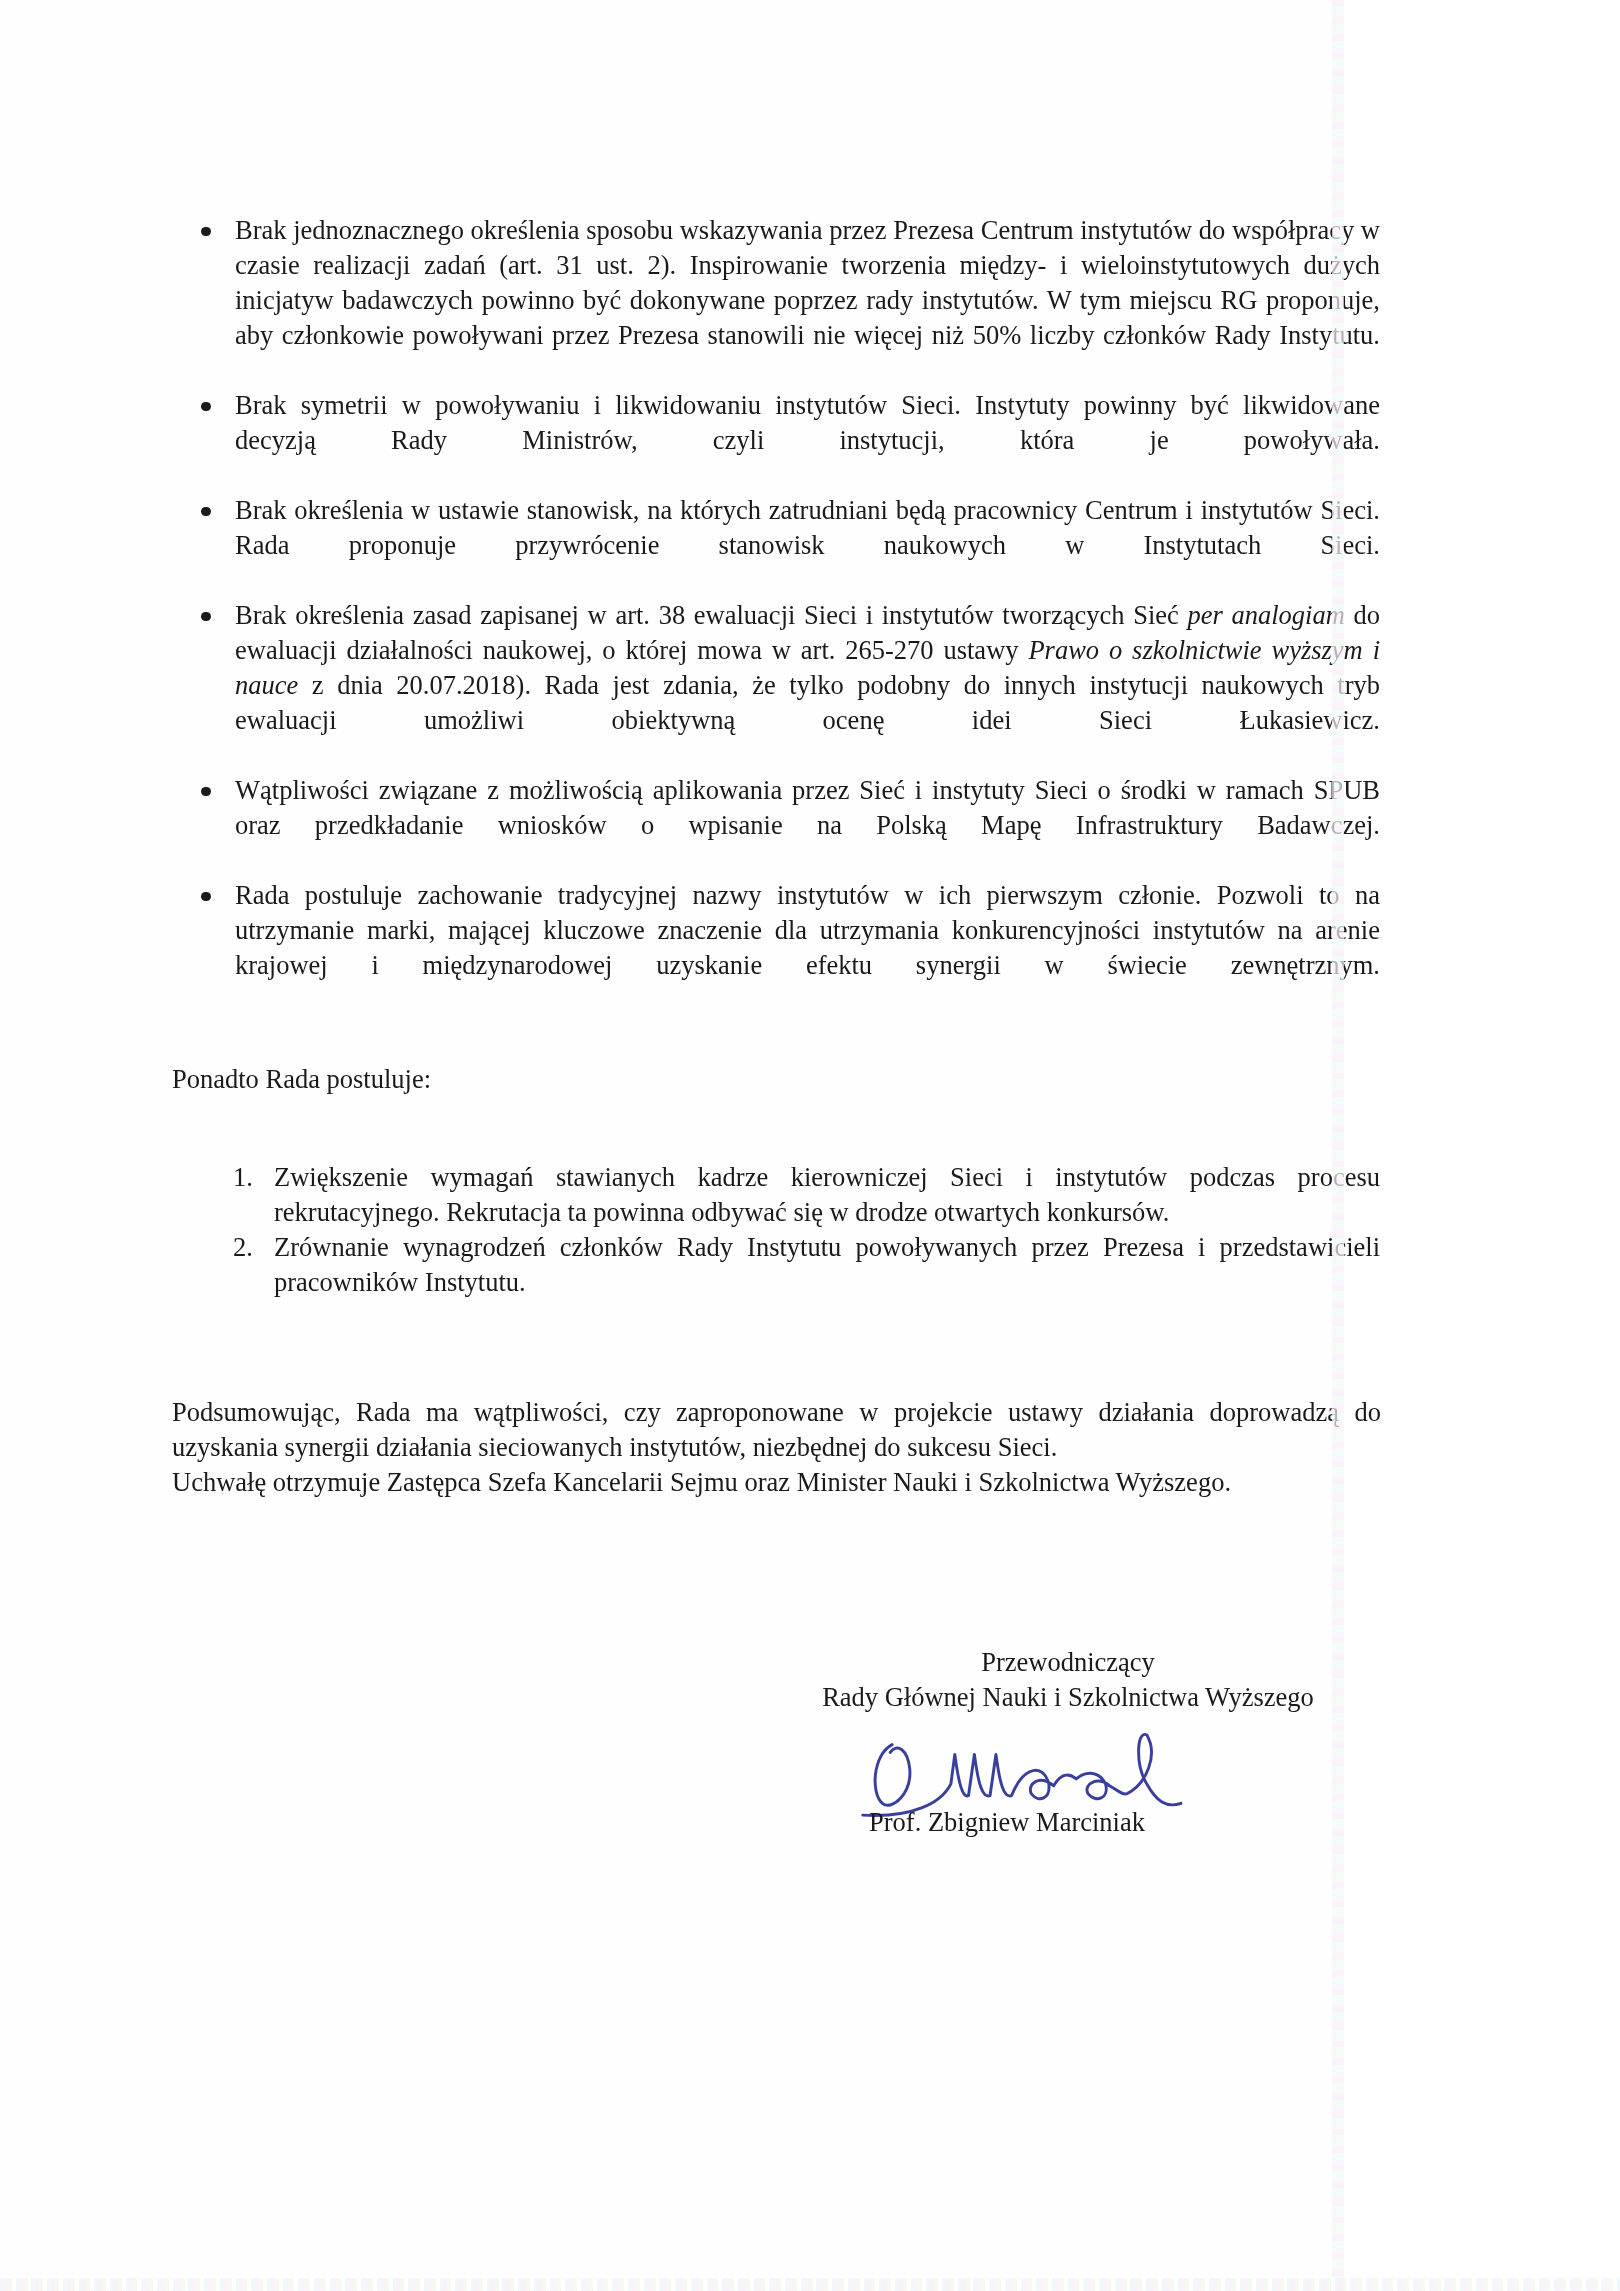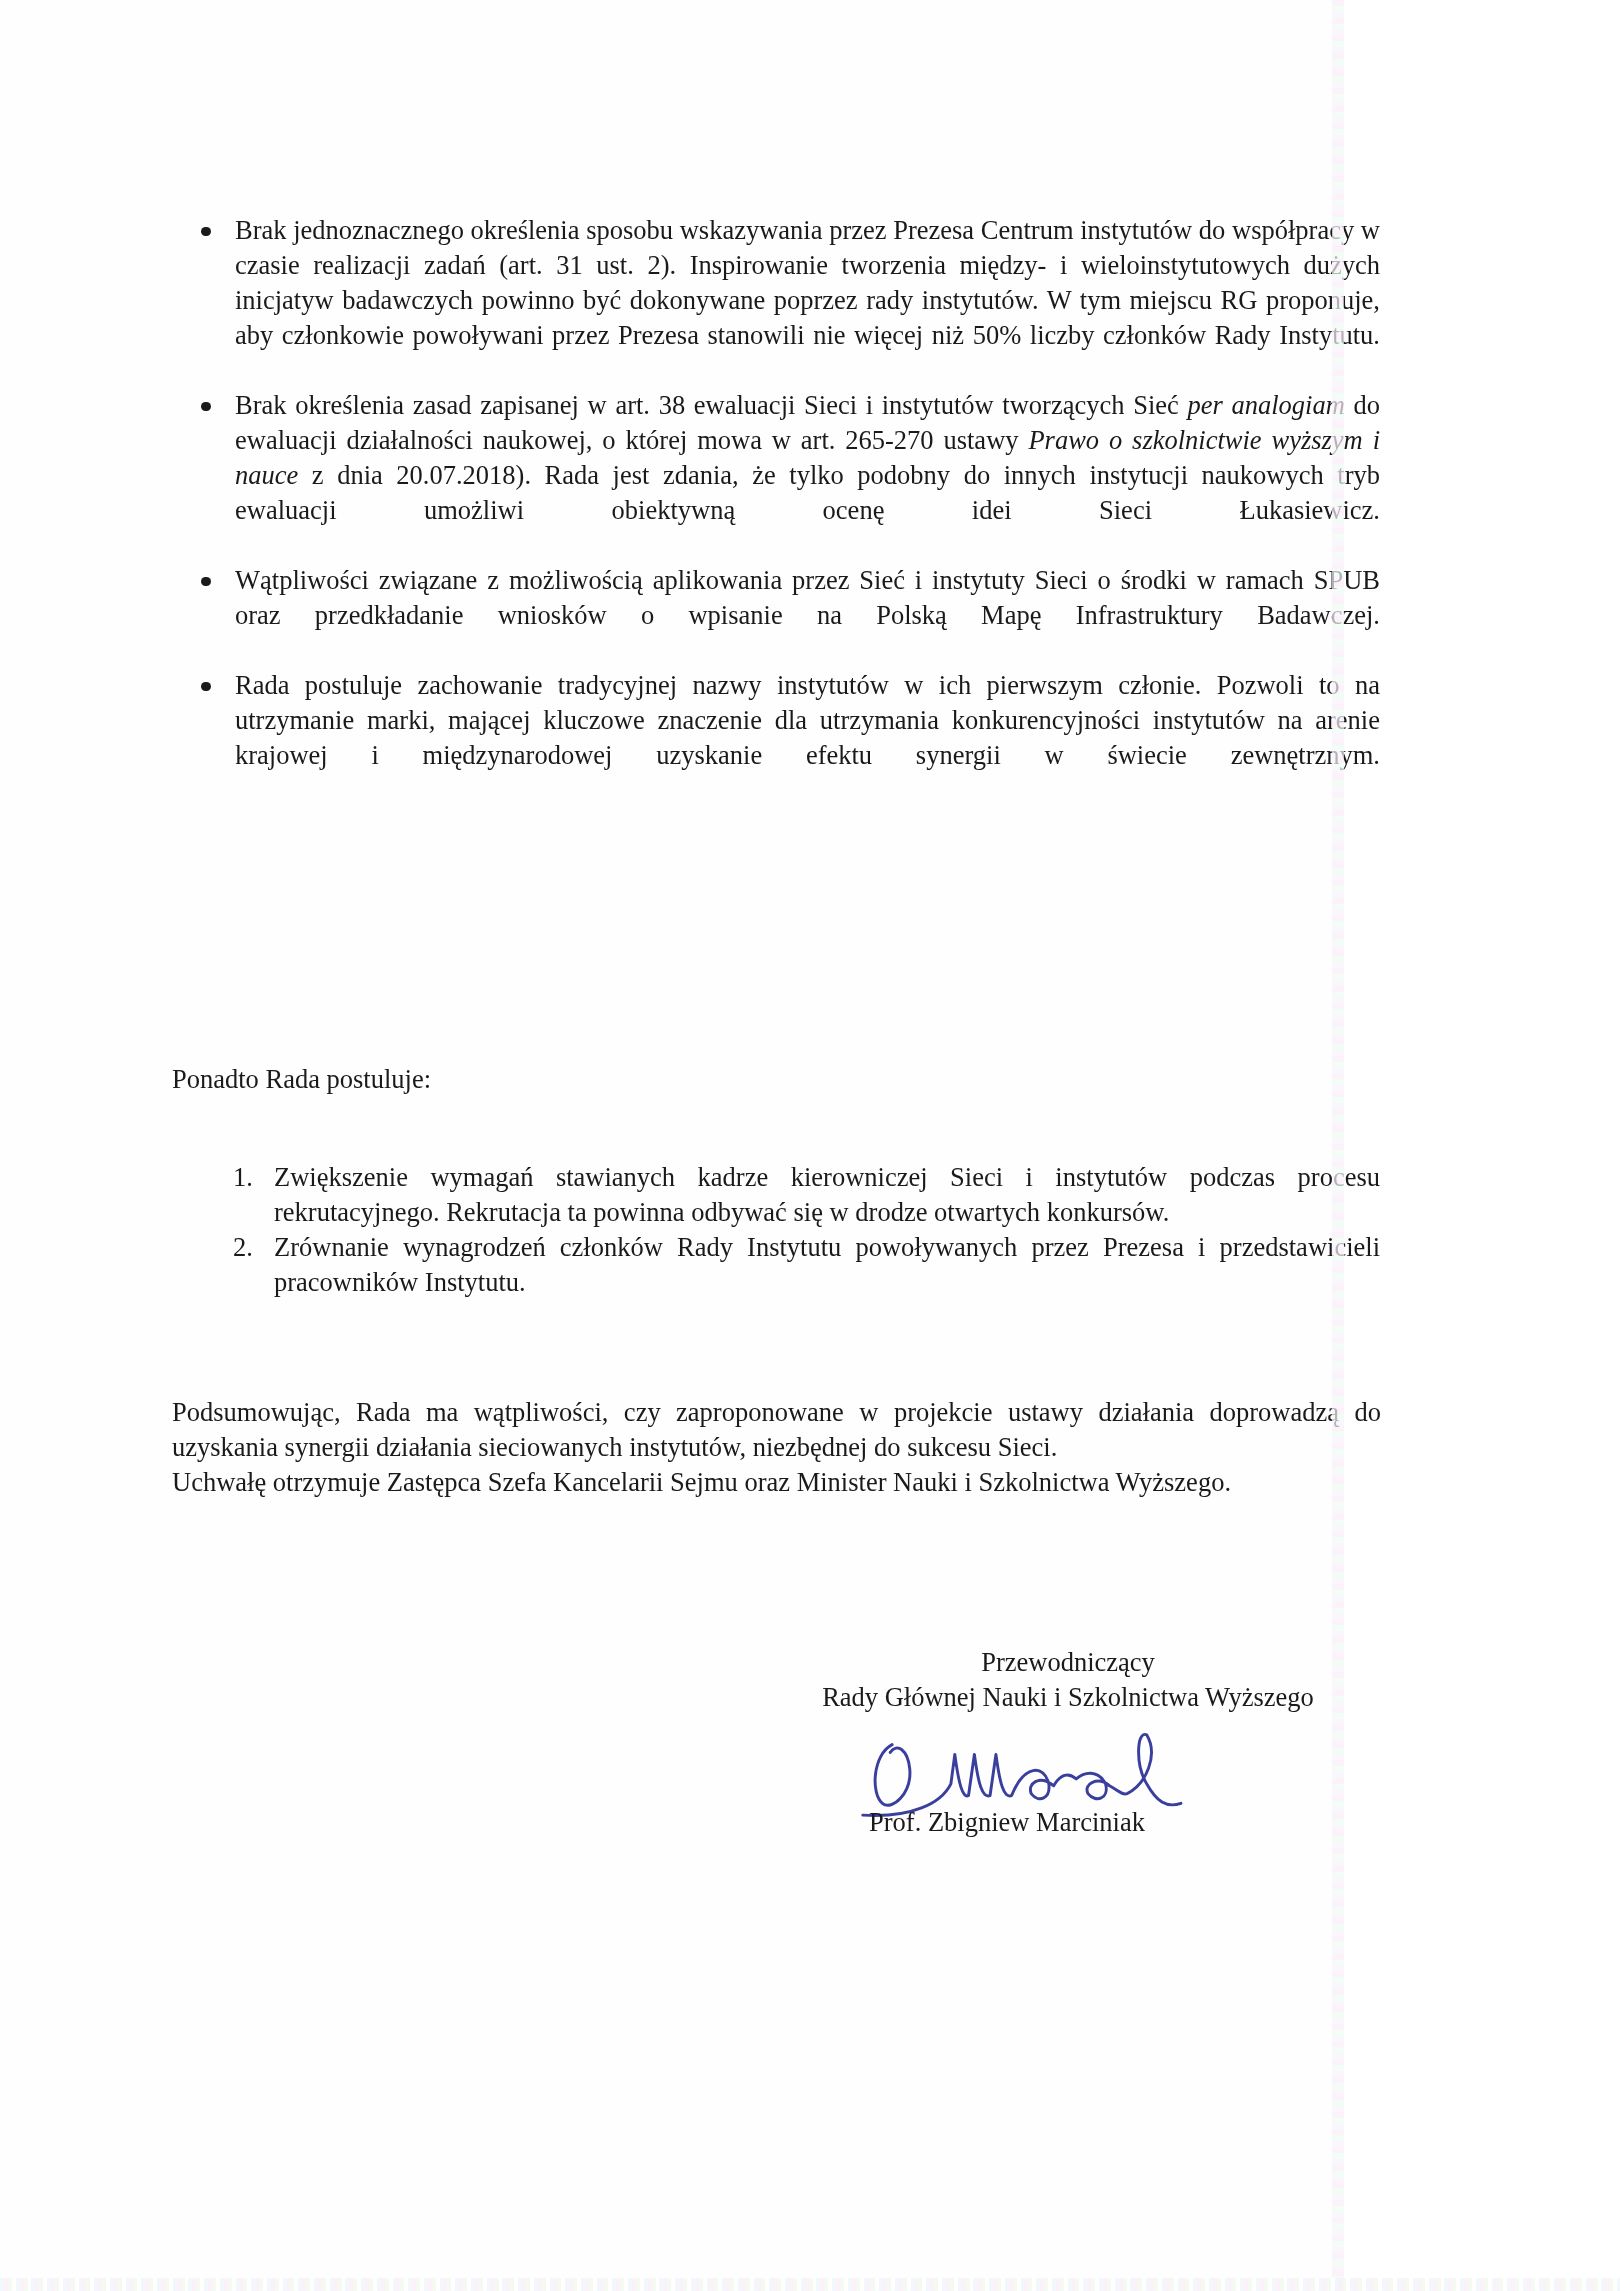--- a/index.html
+++ b/index.html
@@ -44,20 +44,28 @@
 
 <div class="page">
 
   <ul class="bullets text">
     <li>
       <span class="dot"></span>
       <span class="body">Brak jednoznacznego określenia sposobu wskazywania przez Prezesa Centrum instytutów do współpracy  w czasie realizacji zadań (art. 31 ust. 2). Inspirowanie tworzenia między- i wieloinstytutowych dużych inicjatyw badawczych powinno być dokonywane poprzez rady instytutów. W tym miejscu RG proponuje, aby członkowie powoływani przez Prezesa stanowili nie więcej niż 50% liczby członków Rady Instytutu.</span>
     </li>
     <li>
       <span class="dot"></span>
+      <span class="body">Brak symetrii w powoływaniu i likwidowaniu instytutów Sieci. Instytuty powinny być likwidowane decyzją Rady Ministrów, czyli instytucji, która je powoływała.</span>
+    </li>
+    <li>
+      <span class="dot"></span>
+      <span class="body">Brak określenia w ustawie stanowisk, na których zatrudniani będą pracownicy Centrum i instytutów Sieci. Rada proponuje przywrócenie stanowisk naukowych w Instytutach Sieci.</span>
+    </li>
+    <li>
+      <span class="dot"></span>
       <span class="body"><span>Brak określenia zasad zapisanej w art. 38 ewaluacji Sieci i instytutów tworzących Sieć </span><em>per analogiam</em><span> do ewaluacji działalności naukowej, o której mowa w art. 265-270 ustawy </span><em>Prawo o szkolnictwie wyższym i nauce</em><span> z dnia 20.07.2018). Rada jest zdania, że tylko podobny do innych instytucji naukowych tryb ewaluacji umożliwi obiektywną ocenę idei Sieci Łukasiewicz.</span></span>
     </li>
     <li>
       <span class="dot"></span>
       <span class="body">Wątpliwości związane z możliwością aplikowania przez Sieć i instytuty Sieci o środki w ramach SPUB oraz przedkładanie wniosków o wpisanie na Polską Mapę Infrastruktury Badawczej.</span>
     </li>
     <li>
       <span class="dot"></span>
       <span class="body">Rada postuluje zachowanie tradycyjnej nazwy instytutów w ich pierwszym członie. Pozwoli to na utrzymanie marki, mającej kluczowe znaczenie dla utrzymania konkurencyjności instytutów na arenie krajowej i międzynarodowej uzyskanie efektu synergii w świecie zewnętrznym.</span>
     </li>

